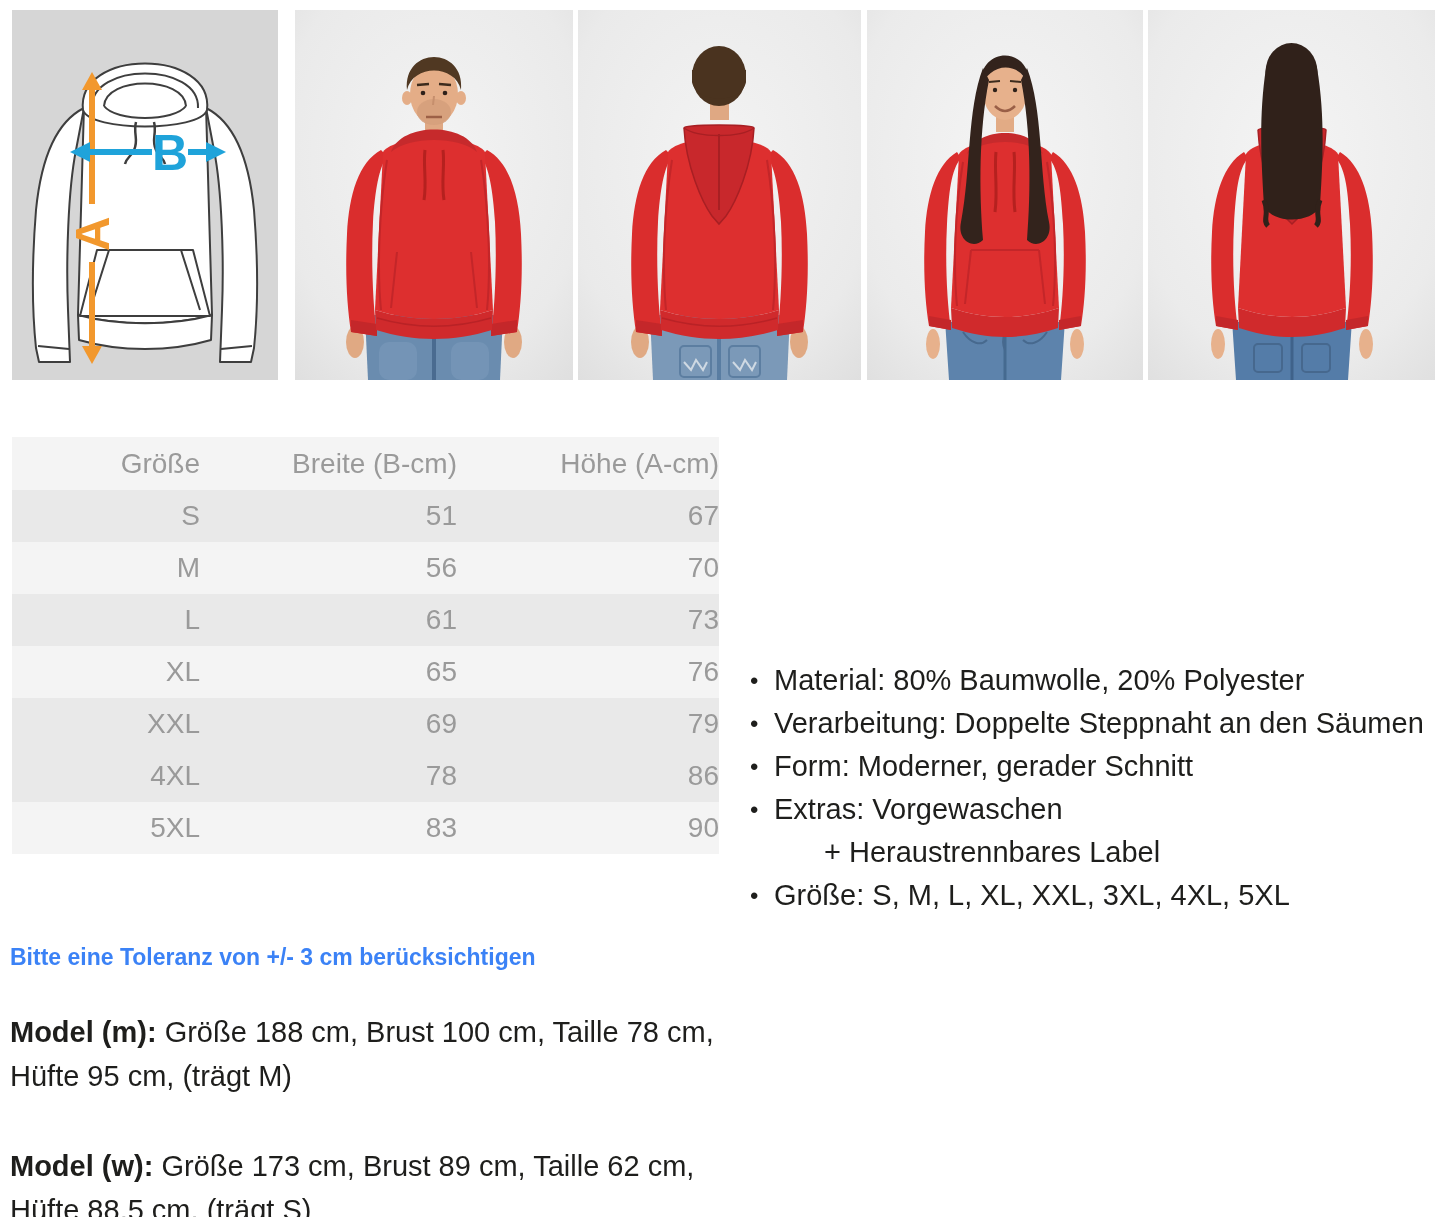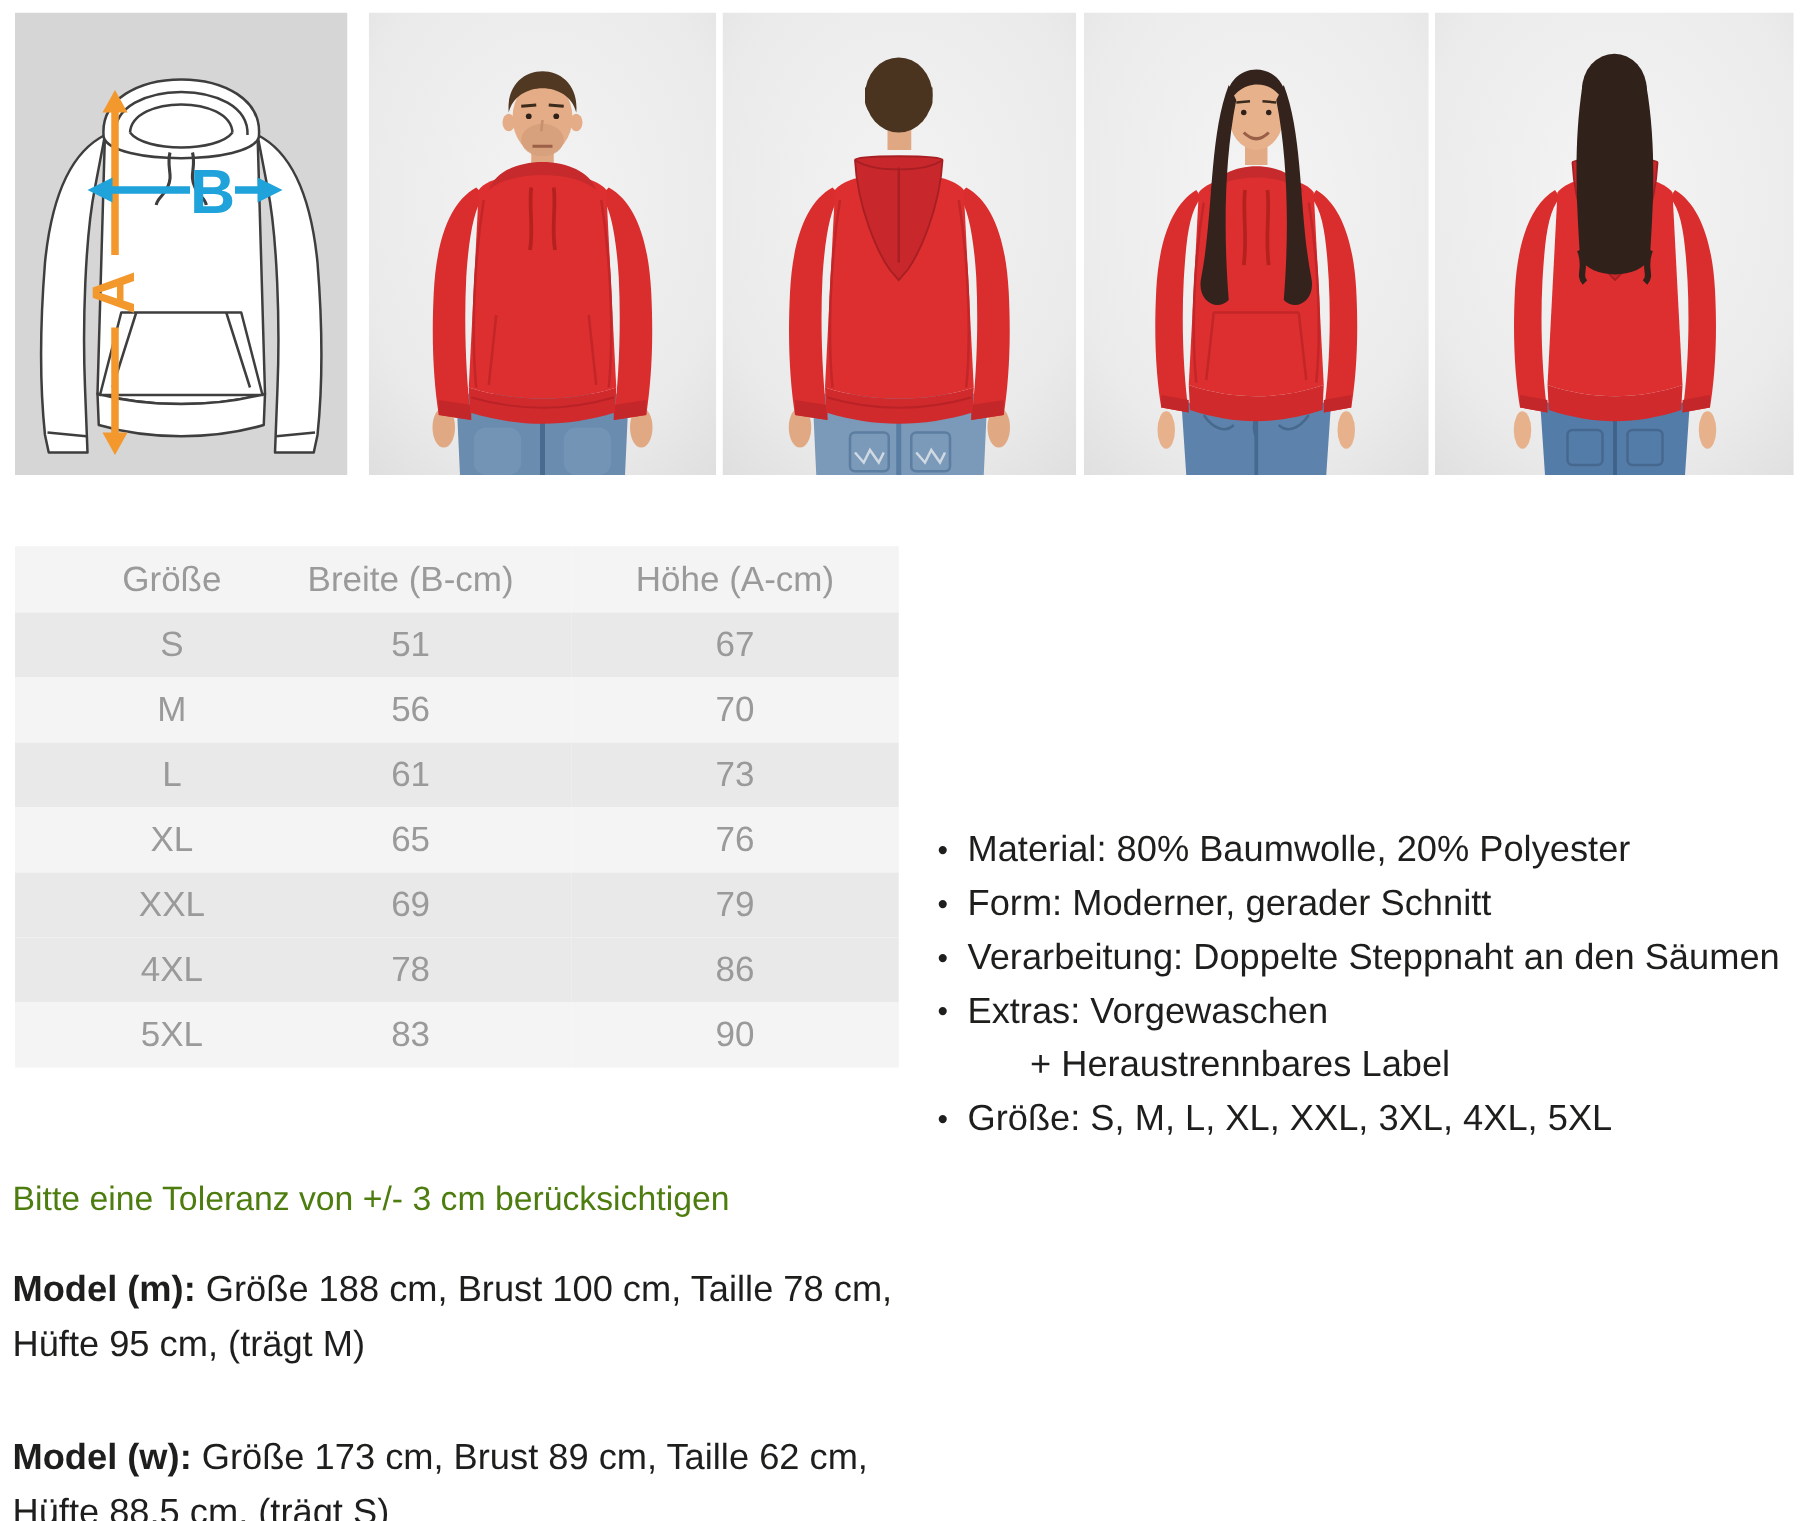--- a/index.html
+++ b/index.html
@@ -14,31 +14,31 @@
   #g-male-back    { left:578px;  width:283px; }
   #g-female-front { left:867px;  width:276px; }
   #g-female-back  { left:1148px; width:287px; }
   .gallery-item svg { display:block; width:100%; height:100%; }
 
   table.size-table {
     position:absolute; left:12px; top:437px; width:707px;
     border-collapse:collapse; table-layout:fixed;
     font-size:28px; color:#9a9a9a;
   }
-  .size-table th, .size-table td { font-weight:normal; text-align:center; padding:0; }
+  .size-table th, .size-table td { font-weight:normal; text-align:right; padding:0; }
   .size-table col.c1 { width:188px; } .size-table col.c2 { width:257px; } .size-table col.c3 { width:262px; }
   .size-table th:first-child, .size-table td:first-child { padding-left:63px; }
   .size-table thead tr { height:53px; background:#f4f4f4; }
   .size-table tbody tr { height:52px; }
   .size-table tr.dark  { background:#e9e9e9; }
   .size-table tr.light { background:#f4f4f4; }
 
   .tolerance-note {
     position:absolute; left:10px; top:944px; width:710px;
-    font-size:27px; color:#4d7c0f;
+    font-size:23px; color:#3b82f6;font-weight:bold;
   }
   .model-note {
     position:absolute; left:10px; width:712px;
     font-size:29px; line-height:44px; color:#1e1e1c;
   }
   #model-m { top:1010px; }
   #model-w { top:1144px; }
   .model-label { font-weight:bold; }
 
   .description-paragraph {
@@ -340,20 +340,20 @@
 
   <div class="model-note" id="model-w">
     <span class="model-label">Model (w):</span>
     <span>Größe 173 cm, Brust 89 cm, Taille 62 cm,</span><br>
     <span>Hüfte 88,5 cm, (trägt S)</span>
   </div>
 
 
   <ul class="features">
     <li class="bullet">Material: 80% Baumwolle, 20% Polyester</li>
+    <li class="bullet">Verarbeitung: Doppelte Steppnaht an den Säumen</li>
     <li class="bullet">Form: Moderner, gerader Schnitt</li>
-    <li class="bullet">Verarbeitung: Doppelte Steppnaht an den Säumen</li>
     <li class="bullet">Extras: Vorgewaschen</li>
     <li class="indent">+ Heraustrennbares Label</li>
     <li class="bullet">Größe:  S, M, L, XL, XXL, 3XL, 4XL, 5XL</li>
   </ul>
 
 </div>
 
 </body></html>

